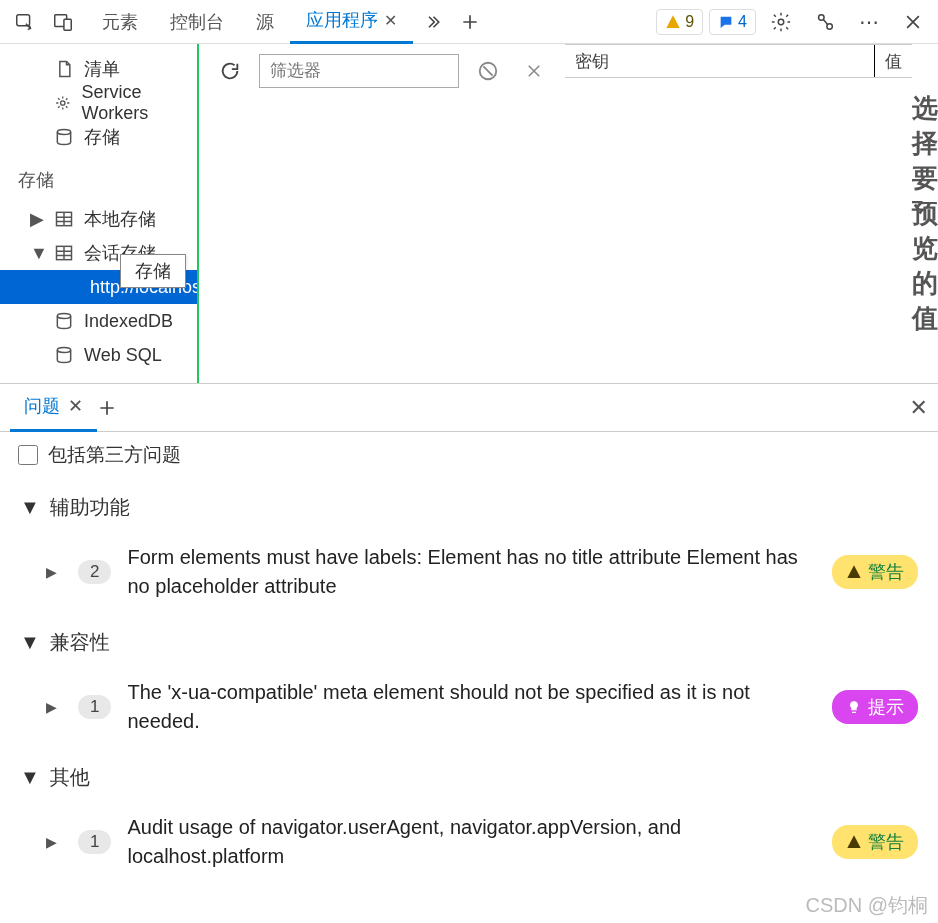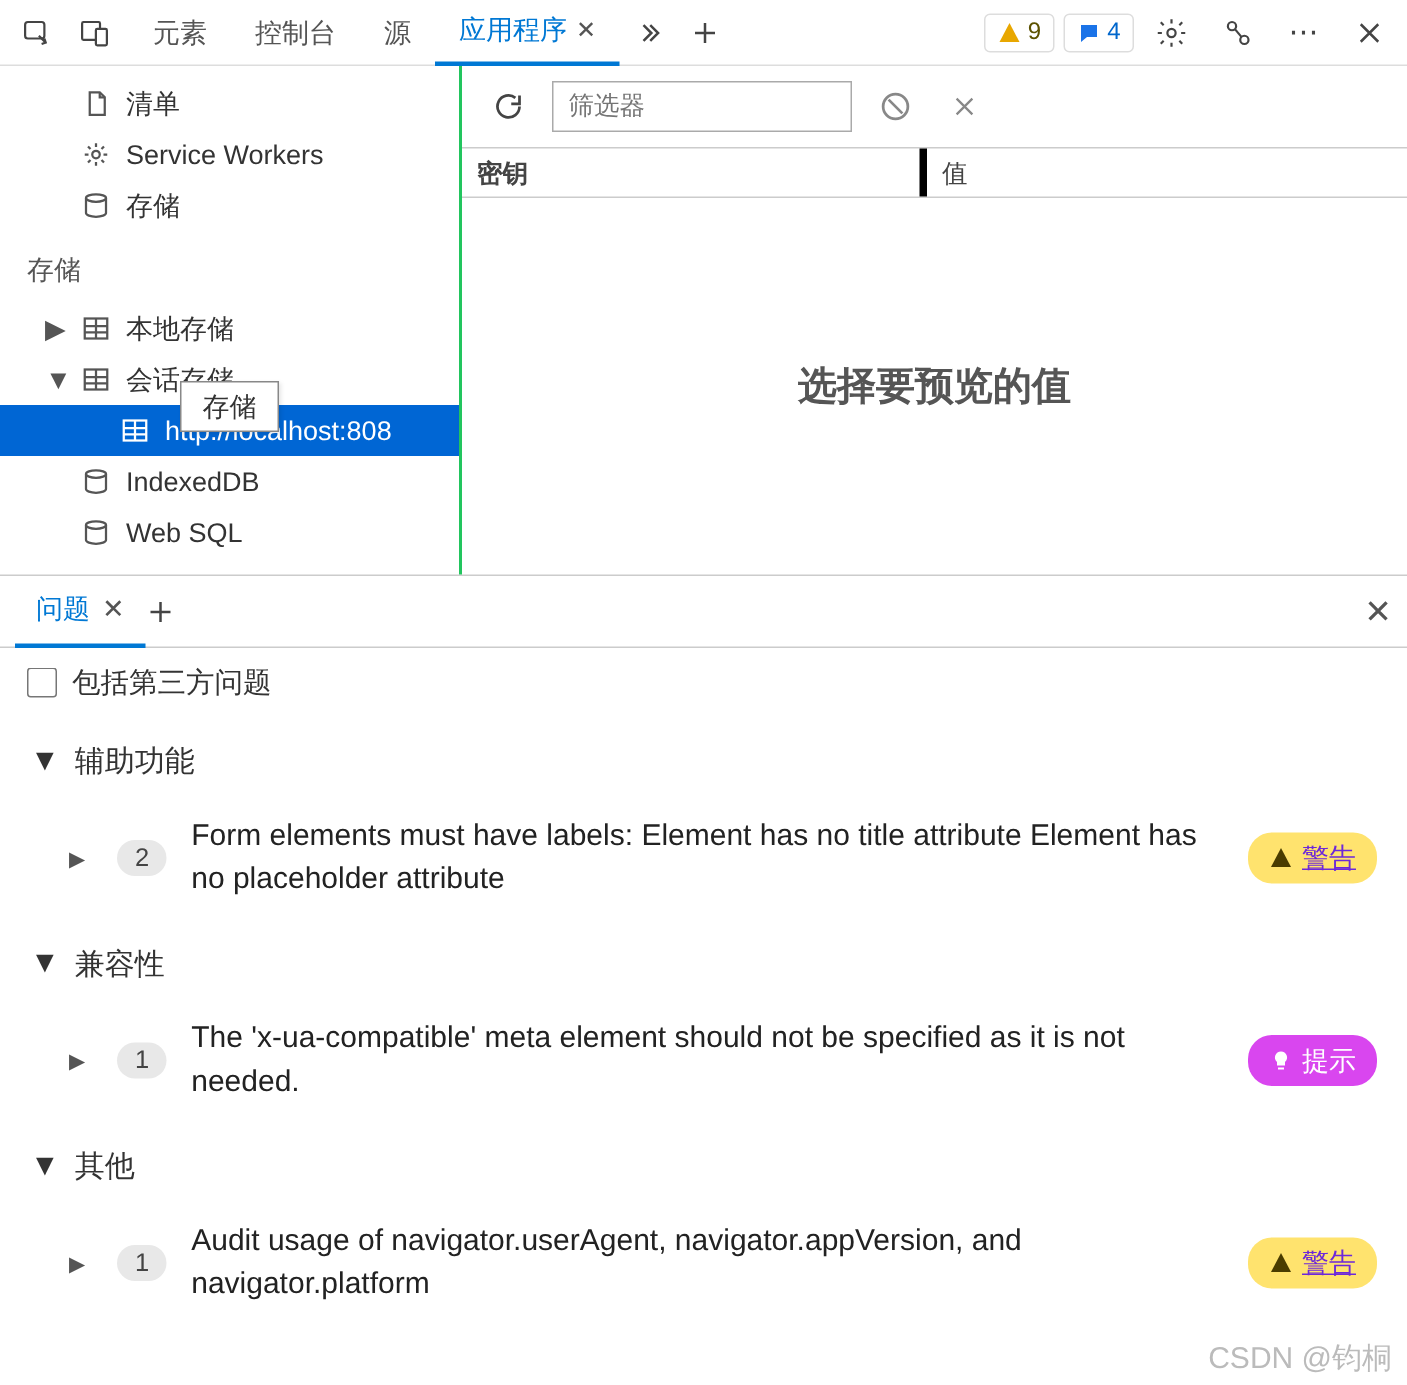--- a/index.html
+++ b/index.html
@@ -19,47 +19,47 @@
 .main-row { display: flex; height: 340px; border-bottom: 1px solid #ccc; }
 .sidebar { width: 308px; border-right: 2px solid #22c55e; overflow: hidden; position: relative; padding-top: 8px; font-size: 18px; }
 .tree-item { display: flex; align-items: center; gap: 10px; height: 34px; padding-left: 54px; cursor: pointer; }
 .tree-item.indent1 { padding-left: 30px; }
 .tree-item.selected { background: #0066d4; color: #fff; padding-left: 80px; }
 .tree-item.selected .db-icon path, .tree-item.selected .db-icon rect { stroke: #fff; }
 .section-head { color:#555; padding: 14px 18px 10px; font-size: 18px; }
 .expander { width: 14px; display: inline-block; color: #555; }
 .tooltip-pop { position: absolute; top: 210px; left: 120px; background: #fff; border: 1px solid #888; padding: 4px 14px; font-size: 18px; box-shadow: 1px 1px 3px rgba(0,0,0,0.1); }
 
-.right-pane { flex: 1; display: flex; flex-direction: column; }
+.right-pane { flex: 1; display: flex; flex-direction: row; }
 .filter-bar { height: 54px; display: flex; align-items: center; gap: 12px; padding: 0 14px; }
 .filter-bar input { height: 34px; width: 200px; border: 1px solid #aaa; padding: 0 10px; font-size: 17px; }
 .filter-bar .icb { width: 34px; height: 34px; display:flex; align-items:center; justify-content:center; cursor:pointer; }
 
 .kv-header { display: flex; border-top: 1px solid #ccc; border-bottom: 1px solid #ccc; height: 34px; font-size: 17px; color:#444; }
 .kv-header > div { padding: 5px 10px; }
-.kv-header > div:first-child { width: 310px; border-right: 5px solid #000000; font-weight: bold; }
+.kv-header > div:first-child { width: 310px; border-right: 1px solid #000000; }
 .kv-header > div:last-child { flex:1; }
 .preview-msg { flex:1; display:flex; align-items:center; justify-content:center; font-size: 26px; font-weight: bold; color:#555; }
 
 .issues-tabbar { height: 48px; display: flex; align-items: center; border-bottom: 1px solid #ccc; padding: 0 10px; }
 .issues-tab { height: 48px; display: flex; align-items: center; gap: 8px; padding: 0 14px; color: #0078d4; border-bottom: 3px solid #0078d4; font-size: 18px; }
 .issues-tab .x { color:#555; }
 .issues-tabbar .close-right { margin-left:auto; font-size:22px; color:#555; cursor:pointer; }
 
 .third-party-row { display:flex; justify-content:flex-start; align-items:center; gap:10px; padding: 10px 18px; font-size: 19px; }
 .third-party-row input[type=checkbox]{ width:20px; height:20px; }
 
 .issues-body { padding: 6px 12px 0; overflow:auto; }
 .issue-section-title { display:flex; align-items:center; gap:10px; font-size: 20px; padding: 10px 8px; cursor:pointer; }
 .issue-row { display:flex; align-items:center; gap:16px; padding: 12px 8px 18px 34px; }
 .issue-row .exp { color:#555; width:16px; }
 .count-pill { background:#e8e8e8; border-radius: 12px; padding: 2px 12px; font-size:17px; color:#444; }
 .issue-text { flex:1; font-size: 20px; color:#222; line-height:1.45; }
 .tag-pill { border-radius: 16px; padding: 5px 14px; font-size: 18px; display:flex; align-items:center; gap:6px; white-space:nowrap; }
-.tag-warn { background:#ffe36e; color:#6d28d9;text-decoration:underline; }
+.tag-warn { background:#ffe36e; color:#15803d; }
 .tag-hint { background:#d946ef; color:#fff; }
 
 .watermark { position: absolute; bottom: 4px; right: 10px; color: #bbb; font-size: 20px; pointer-events:none; }
 
 svg { display:block; }
 </style>
 </head>
 <body>
 
 <div class="toolbar">
@@ -276,21 +276,21 @@
     </div>
   </div>
 
   <div class="issue-section-title">
     <span>▼</span>
     <span>其他</span>
   </div>
   <div class="issue-row">
     <span class="exp">▶</span>
     <span class="count-pill">1</span>
-    <div class="issue-text">Audit usage of navigator.userAgent, navigator.appVersion, and navigator.platform</div>
+    <div class="issue-text">Audit usage of navigator.userAgent, navigator.appVersion, and localhost.platform</div>
     <div class="tag-pill tag-warn">
       <svg width="16" height="16" viewBox="0 0 24 24" fill="#4a3c00">
           <path d="M12 2 L22 21 H2 Z"></path>
         </svg>
       <span>警告</span>
     </div>
   </div>
 
 </div>
 

